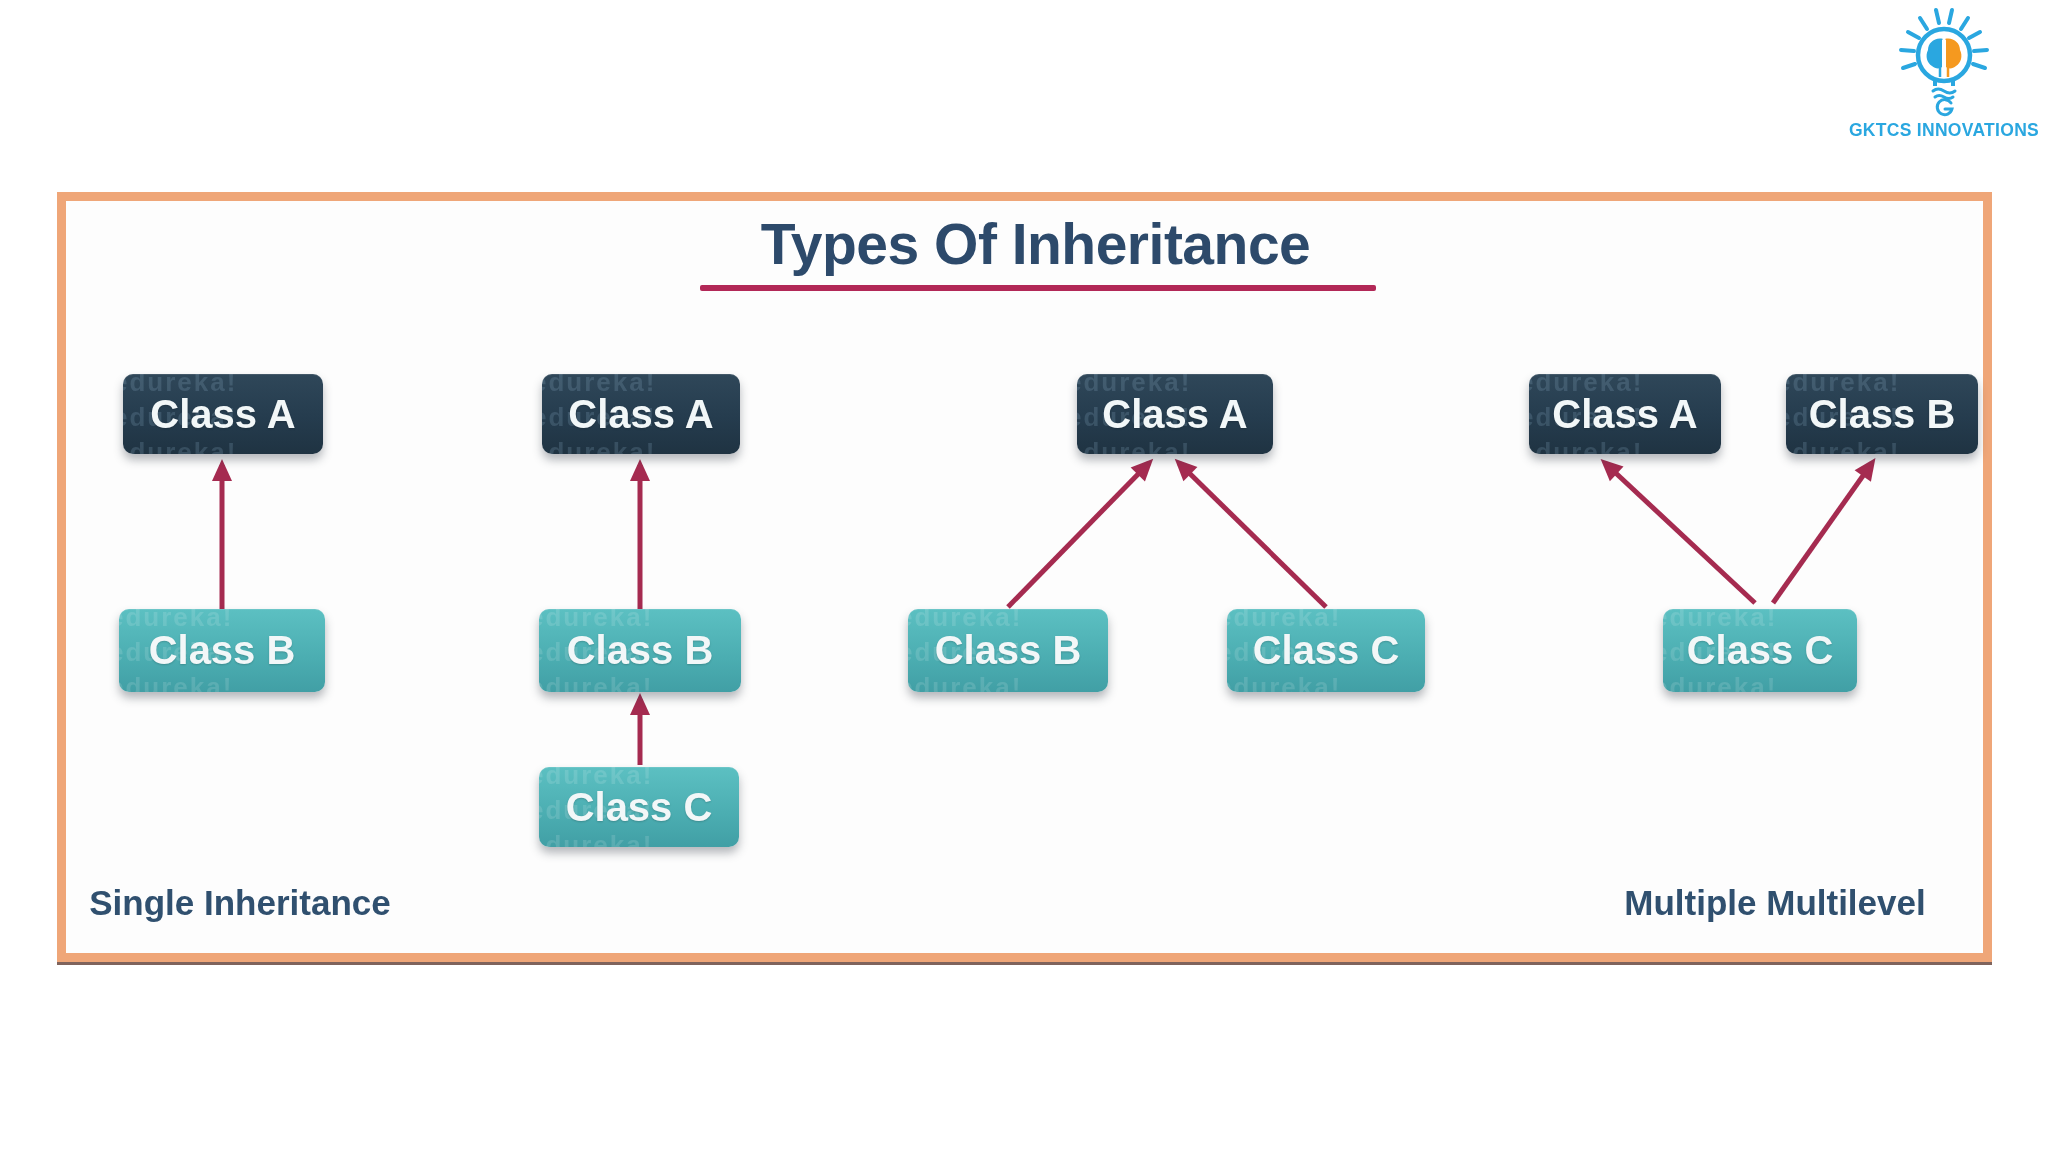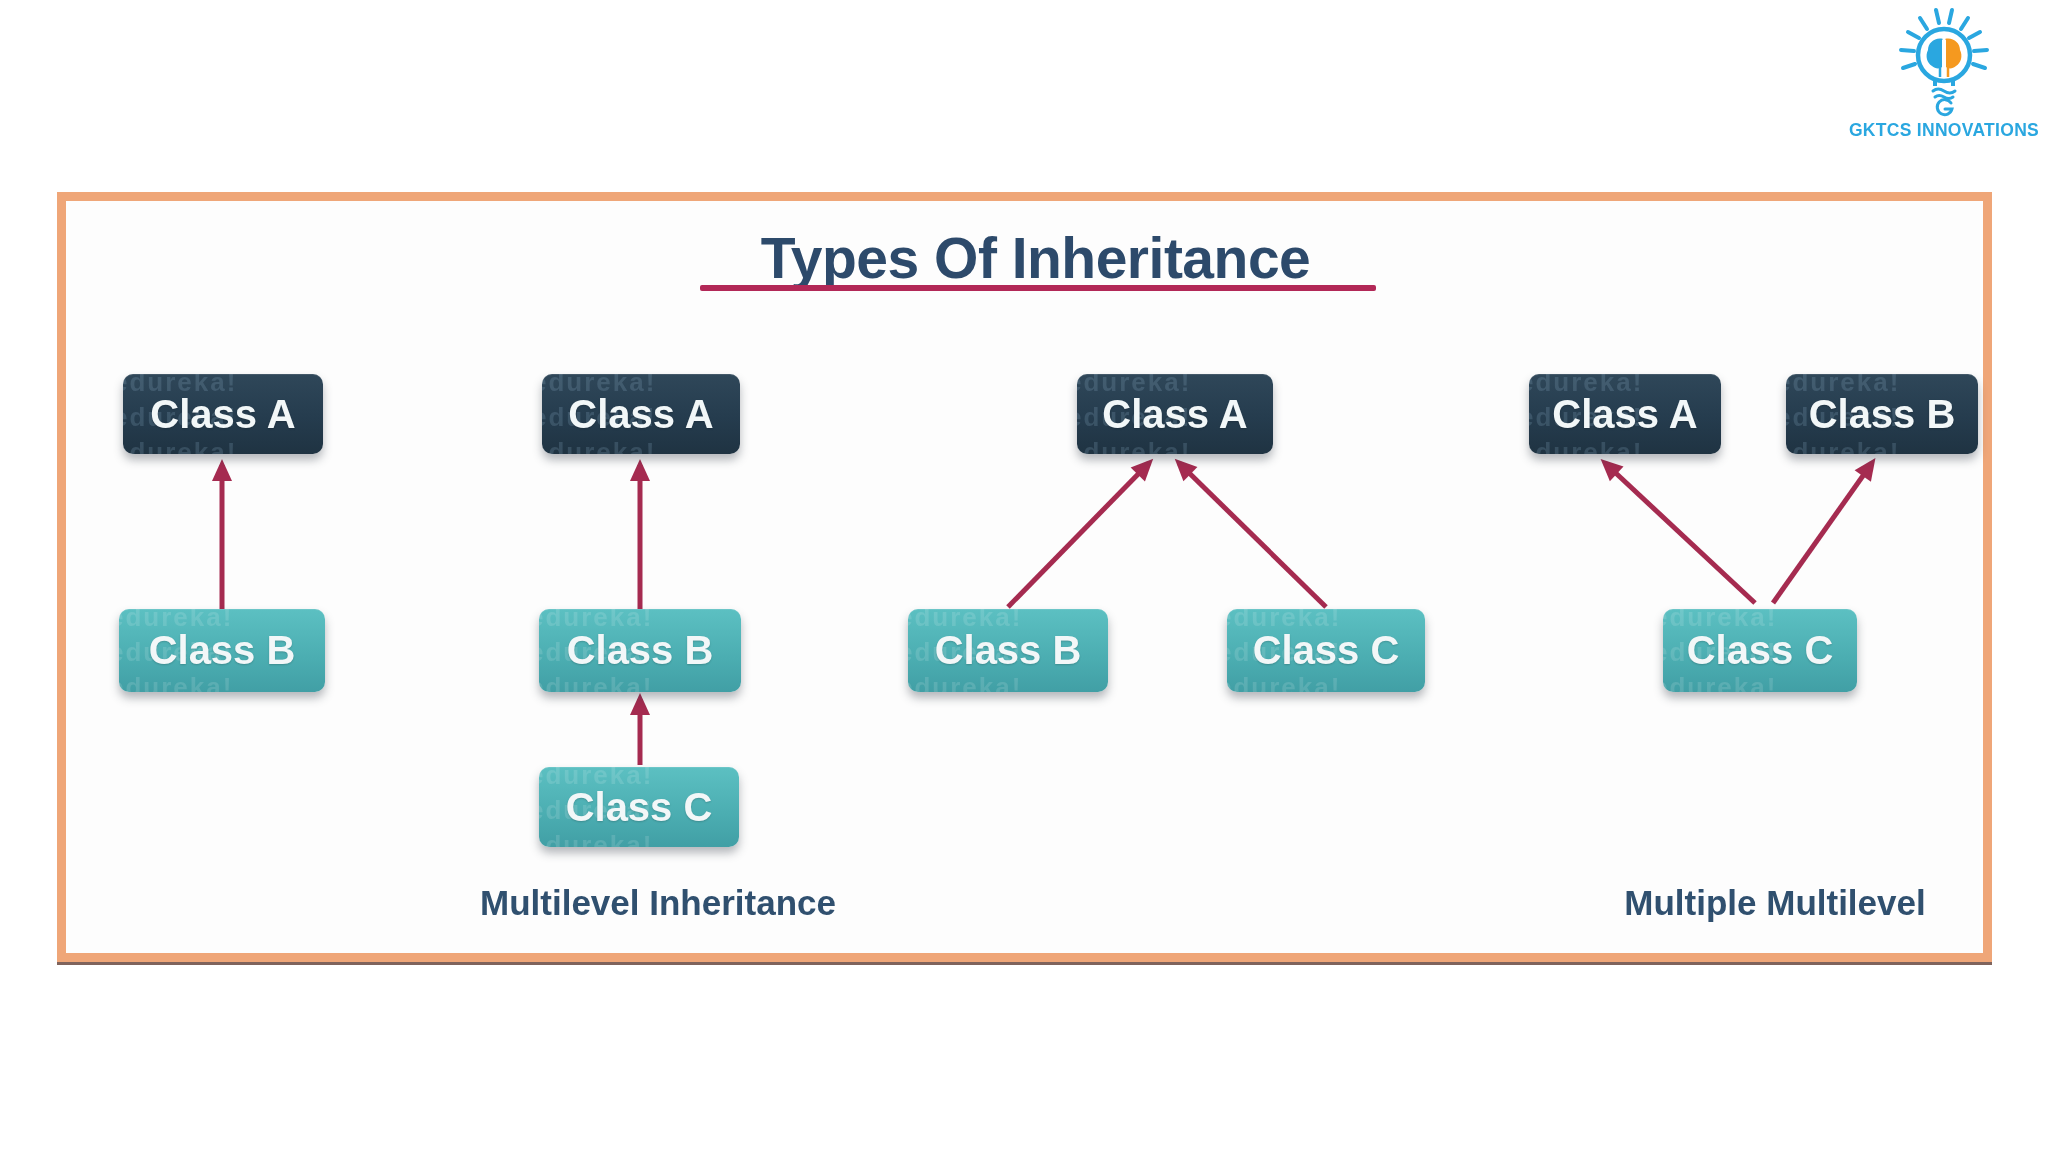--- a/index.html
+++ b/index.html
@@ -15,21 +15,21 @@
     letter-spacing:.3px;white-space:nowrap;
   }
   
   .slide{
     position:absolute;left:57px;top:192px;width:1935px;height:770px;
     box-sizing:border-box;border:9px solid #efa678;background:#fdfdfd;
     box-shadow:0 3px 0 0 rgba(105,72,64,0.85);
   }
   .slide-title{
     position:absolute;top:10px;left:22px;right:0;text-align:center;
-    font-size:57px;font-weight:bold;color:#2d4a6b;letter-spacing:-0.5px;margin-top:14px;
+    font-size:57px;font-weight:bold;color:#2d4a6b;letter-spacing:-0.5px;
   }
   .title-underline{
     position:absolute;top:84px;left:634px;width:676px;height:6px;
     background:#b22857;border-radius:2px;
   }
   
   .diagram-area{position:absolute;inset:0;}
   .arrows-layer{position:absolute;inset:0;width:100%;height:100%;}
   .node{
     position:absolute;border-radius:10px;display:flex;align-items:center;justify-content:center;
@@ -109,33 +109,33 @@
           <line x1="1707" y1="402" x2="1806" y2="262" stroke="#a52b50" stroke-width="5" marker-end="url(#arrowhead)"></line>
         </svg>
         <div class="node parent" style="left: 57px; top: 173px; width: 200px; height: 80px;">
           <div class="wm">edureka! edureka! edureka! edureka! edureka! edureka! edureka! edureka! edureka! </div>
           <span class="node-text">Class A</span>
         </div>
         <div class="node child" style="left: 53px; top: 408px; width: 206px; height: 83px;">
           <div class="wm">edureka! edureka! edureka! edureka! edureka! edureka! edureka! edureka! edureka! </div>
           <span class="node-text">Class B</span>
         </div>
+        <div class="diagram-label" style="left: 174px;">Single Inheritance</div>
         <div class="node parent" style="left: 476px; top: 173px; width: 198px; height: 80px;">
           <div class="wm">edureka! edureka! edureka! edureka! edureka! edureka! edureka! edureka! edureka! </div>
           <span class="node-text">Class A</span>
         </div>
         <div class="node child" style="left: 473px; top: 408px; width: 202px; height: 83px;">
           <div class="wm">edureka! edureka! edureka! edureka! edureka! edureka! edureka! edureka! edureka! </div>
           <span class="node-text">Class B</span>
         </div>
         <div class="node child" style="left: 473px; top: 566px; width: 200px; height: 80px;">
           <div class="wm">edureka! edureka! edureka! edureka! edureka! edureka! edureka! edureka! edureka! </div>
           <span class="node-text">Class C</span>
         </div>
-        <div class="diagram-label" style="left: 592px;">Multilevel Inheritance</div>
         <div class="node parent" style="left: 1011px; top: 173px; width: 196px; height: 80px;">
           <div class="wm">edureka! edureka! edureka! edureka! edureka! edureka! edureka! edureka! edureka! </div>
           <span class="node-text">Class A</span>
         </div>
         <div class="node child" style="left: 842px; top: 408px; width: 200px; height: 83px;">
           <div class="wm">edureka! edureka! edureka! edureka! edureka! edureka! edureka! edureka! edureka! </div>
           <span class="node-text">Class B</span>
         </div>
         <div class="node child" style="left: 1161px; top: 408px; width: 198px; height: 83px;">
           <div class="wm">edureka! edureka! edureka! edureka! edureka! edureka! edureka! edureka! edureka! </div>

